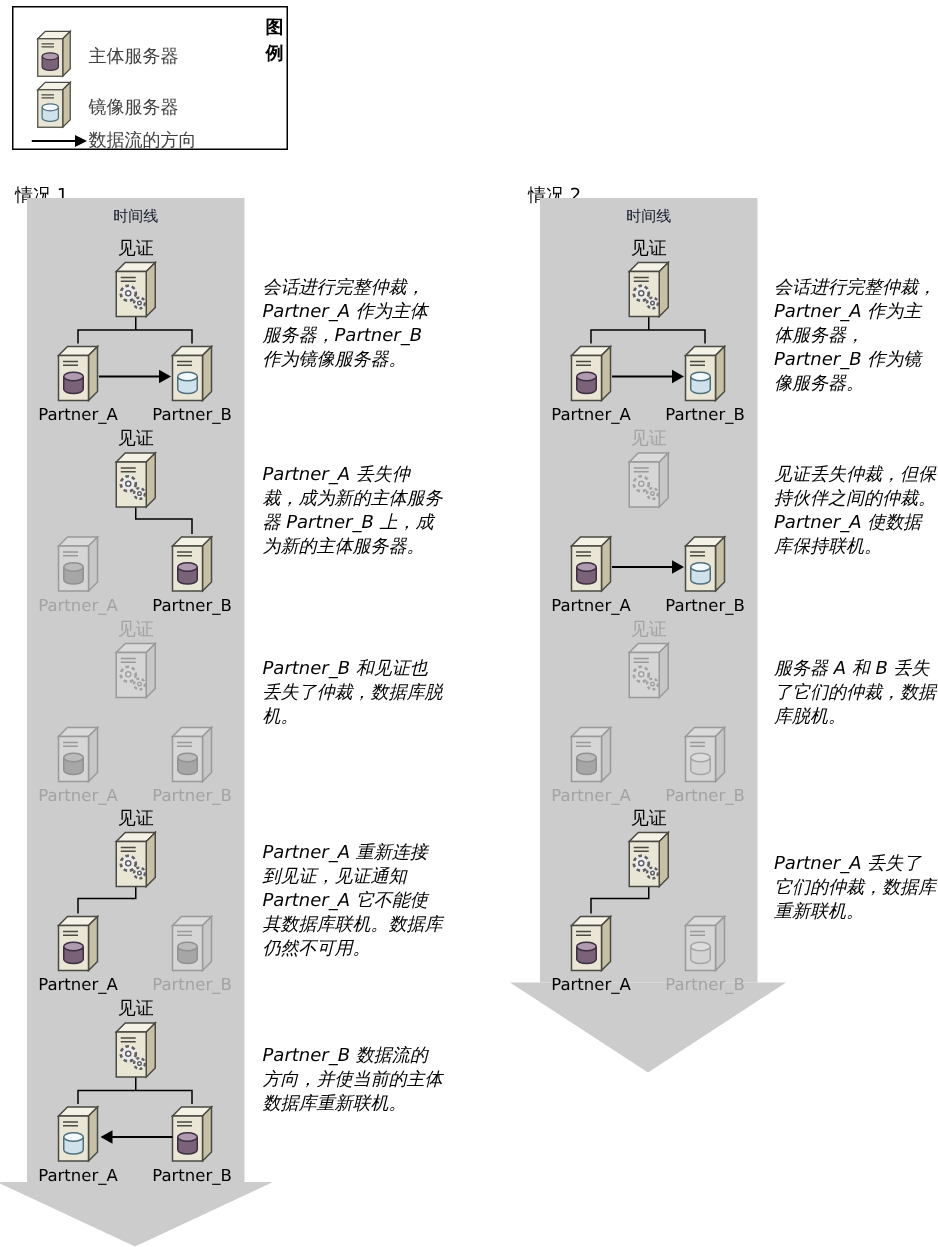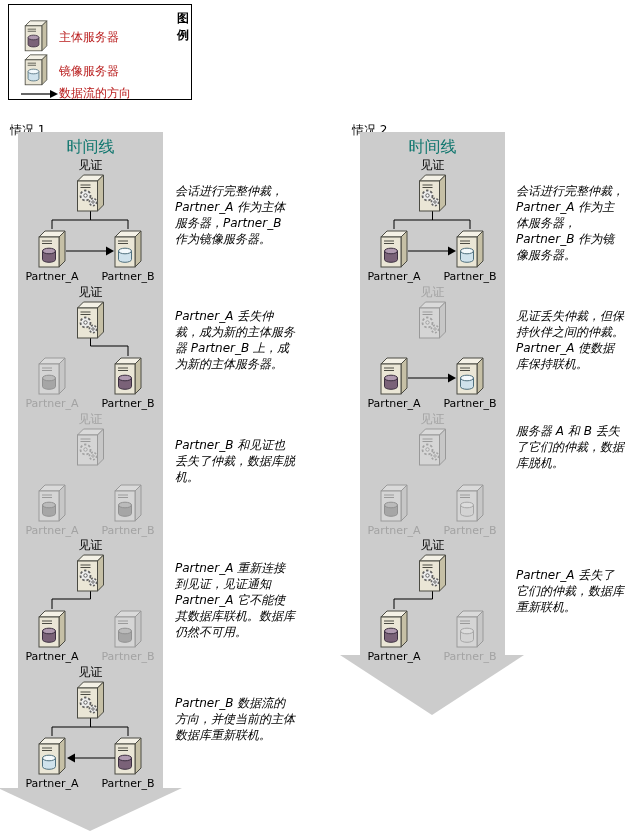--- a/index.html
+++ b/index.html
@@ -1,36 +1,36 @@
 <!DOCTYPE html>
 <html><head>
 <meta charset="utf-8">
 <style>
   * { margin:0; padding:0; box-sizing:border-box; }
   body { background:#fff; font-family:"DejaVu Sans","Liberation Sans",sans-serif; }
   .canvas { position:relative; width:625px; height:831px; background:#fff; overflow:hidden; }
   .abs { position:absolute; }
   .shaft { position:absolute; background:#cccccc; }
   .ahead { position:absolute; width:0; height:0; border-left:92px solid transparent; border-right:92px solid transparent; }
-  .tl-label { position:absolute; font-size:16px; color:#0f766e; text-align:center; }
+  .tl-label { position:absolute; font-size:10px; color:#0f172a; text-align:center; }
   .scen-label { position:absolute; font-size:12px; color:#000;margin-top:10px; }
   .stage { position:absolute; width:153px; height:126px; }
   .stage svg { display:block; }
   svg text { font-family:"DejaVu Sans","Liberation Sans",sans-serif; }
   text.lbl { font-size:11px; fill:#000; }
   text.wlbl { font-size:12px; fill:#000; }
   text.gray { fill:#a3a3a3; }
   .conn { stroke:#000; stroke-width:1; fill:none; }
   .flow { stroke:#000; stroke-width:1.2; }
   .flowhead { fill:#000; }
   use.off { opacity:.38; filter:grayscale(1); }
   .txt { position:absolute; font-size:12px; line-height:16px; color:#000;font-style:italic; }
   .legend-box { position:absolute; left:8px; top:4px; width:184px; height:96px; border:1px solid #000; background:#fff; }
   .legend-title { position:absolute; left:140px; top:5px; font-size:12px; font-weight:bold; color:#000;padding-left:28px; }
-  .legend-item-label { position:absolute; font-size:12px; color:#b91c1c; }
+  .legend-item-label { position:absolute; font-size:12px; color:#404040; }
 </style>
 </head>
 <body>
 
 <svg width="0" height="0" style="position:absolute">
   <defs>
     <g id="tower">
       <polygon points="5,9 11,3 31,3 25,9" fill="#f4f1e6" stroke="#4a4a42" stroke-width="1"></polygon>
       <polygon points="25,9 31,3 31,33 25,39" fill="#c6c0a6" stroke="#4a4a42" stroke-width="1"></polygon>
       <rect x="5" y="9" width="20" height="30" fill="#eae6d6" stroke="#4a4a42" stroke-width="1"></rect>
@@ -218,16 +218,16 @@
   </div>
 
   <div class="txt" style="left:175px;top:183px;width:122px">会话进行完整仲裁，Partner_A 作为主体服务器，Partner_B 作为镜像服务器。</div>
   <div class="txt" style="left:175px;top:308px;width:122px">Partner_A 丢失仲裁，成为新的主体服务器 Partner_B 上，成为新的主体服务器。</div>
   <div class="txt" style="left:175px;top:437px;width:122px">Partner_B 和见证也丢失了仲裁，数据库脱机。</div>
   <div class="txt" style="left:175px;top:560px;width:122px">Partner_A 重新连接到见证，见证通知 Partner_A 它不能使其数据库联机。数据库仍然不可用。</div>
   <div class="txt" style="left:175px;top:695px;width:122px">Partner_B 数据流的方向，并使当前的主体数据库重新联机。</div>
 
   <div class="txt" style="left:516px;top:183px;width:108px">会话进行完整仲裁，Partner_A 作为主体服务器，Partner_B 作为镜像服务器。</div>
   <div class="txt" style="left:516px;top:308px;width:108px">见证丢失仲裁，但保持伙伴之间的仲裁。Partner_A 使数据库保持联机。</div>
-  <div class="txt" style="left:516px;top:423px;width:108px">服务器 A 和 B 丢失了它们的仲裁，数据库脱机。</div>
+  <div class="txt" style="left:516px;top:437px;width:108px">服务器 A 和 B 丢失了它们的仲裁，数据库脱机。</div>
   <div class="txt" style="left:516px;top:567px;width:108px">Partner_A 丢失了它们的仲裁，数据库重新联机。</div>
 
 </div>
 
 </body></html>

